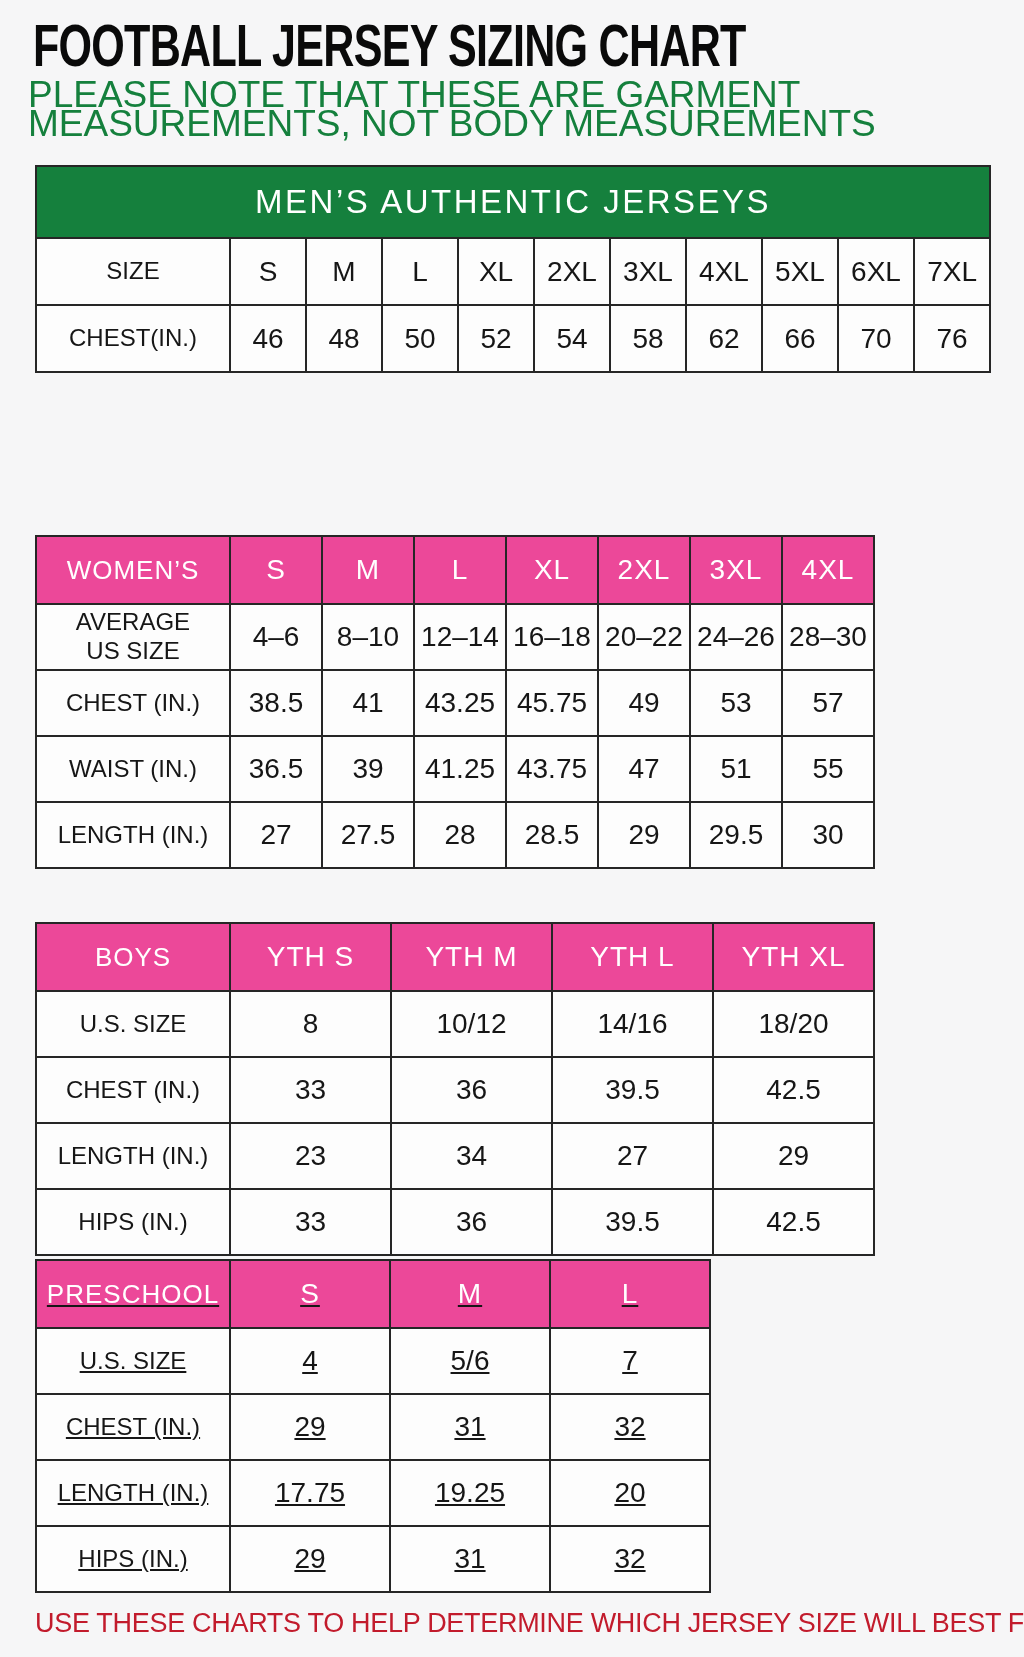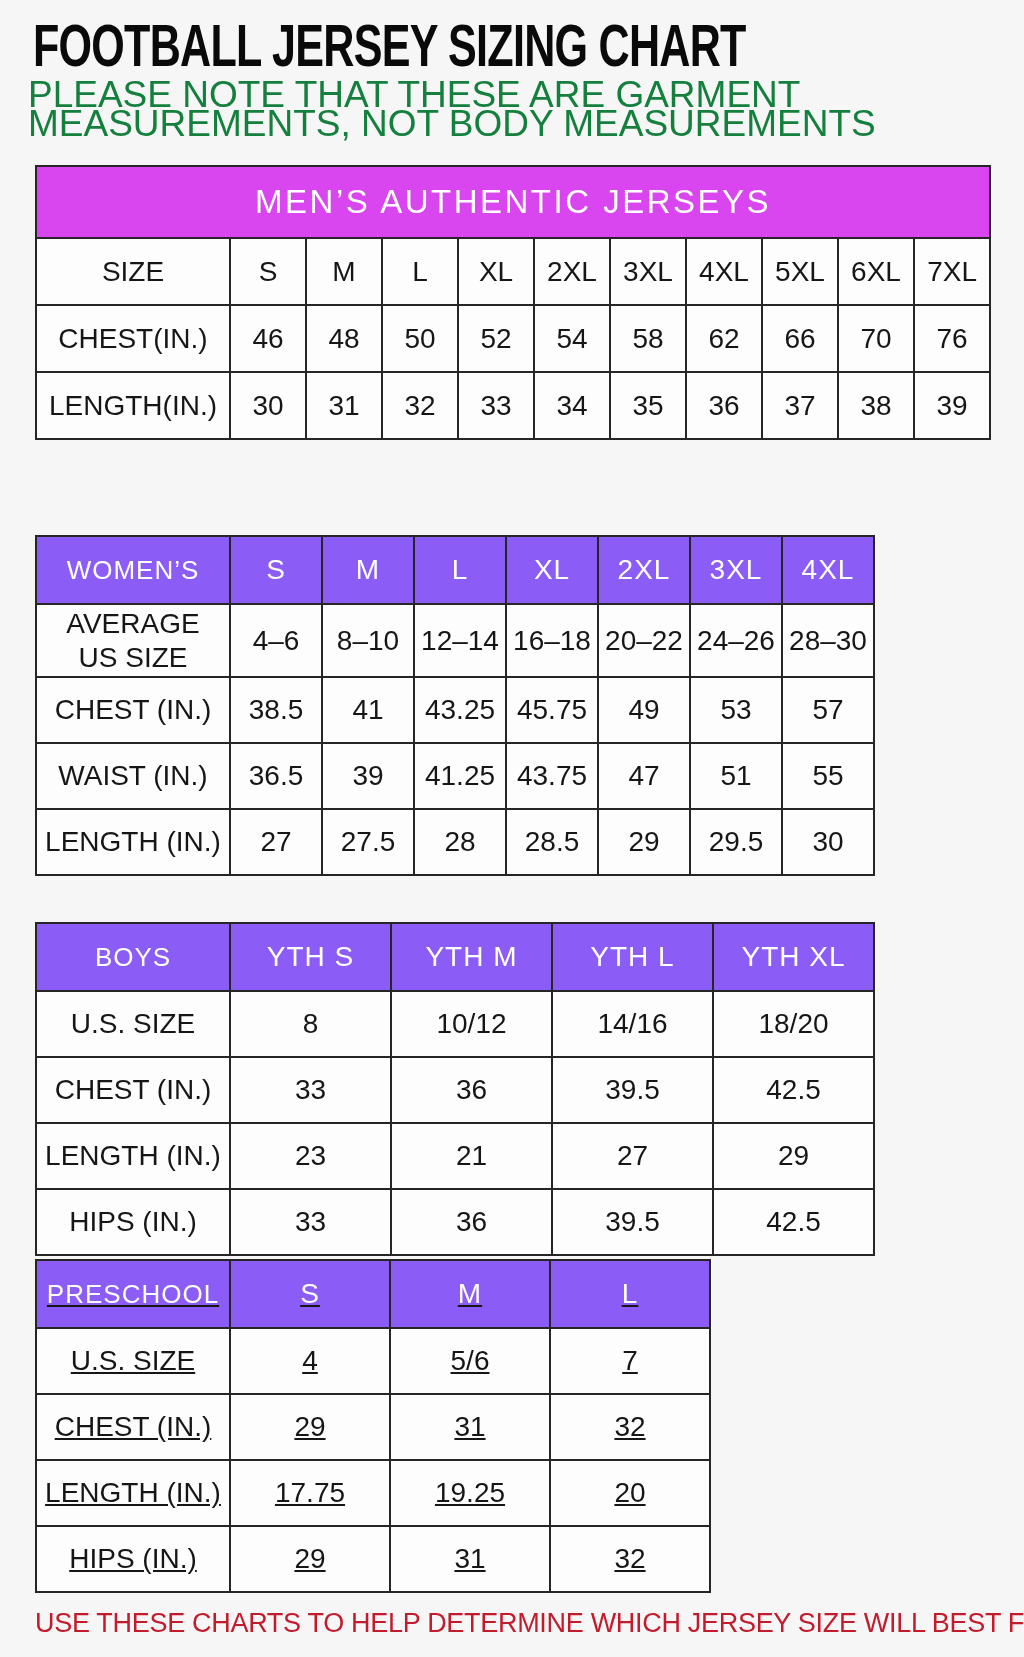--- a/index.html
+++ b/index.html
@@ -45,30 +45,30 @@
   .size-table th,.size-table td{
     border:2px solid #262626;
     text-align:center;vertical-align:middle;
     padding:2px 4px;overflow:hidden;
   }
   .size-table td{
     background:#fdfdfd;color:#161616;
     font-size:28px;font-weight:400;
   }
   .size-table td.label-cell{
-    font-size:28px;white-space:pre-line;line-height:1.2;
+    font-size:24px;white-space:pre-line;line-height:1.2;
   }
   tr.banner-row{height:72px;}
   tr.banner-row th{
-    background:#d946ef;color:#ffffff;
+    background:#15803d;color:#ffffff;
     font-size:33px;font-weight:400;letter-spacing:2.5px;
   }
   tr.header-row{height:68px;}
   tr.header-row th{
-    background:#8b5cf6;color:#ffffff;
+    background:#ec4899;color:#ffffff;
     font-size:28px;font-weight:400;letter-spacing:1px;
   }
   tr.header-row th:first-child{font-size:26px;}
   .t-mens tbody tr.data-row{height:67px;}
   .t-womens tbody tr.data-row,
   .t-boys tbody tr.data-row,
   .t-pre tbody tr.data-row{height:66px;}
 
   .c-label{width:194px;}
   .c-men{width:76px;}
@@ -122,33 +122,20 @@
           <td>48</td>
           <td>50</td>
           <td>52</td>
           <td>54</td>
           <td>58</td>
           <td>62</td>
           <td>66</td>
           <td>70</td>
           <td>76</td>
         </tr>
-        <tr class="data-row">
-          <td class="label-cell">LENGTH(IN.)</td>
-          <td>30</td>
-          <td>31</td>
-          <td>32</td>
-          <td>33</td>
-          <td>34</td>
-          <td>35</td>
-          <td>36</td>
-          <td>37</td>
-          <td>38</td>
-          <td>39</td>
-        </tr>
       </tbody>
   </table>
 
   <table class="size-table t-womens">
     <colgroup>
       <col class="c-label">
         <col class="c-wom">
         <col class="c-wom">
         <col class="c-wom">
         <col class="c-wom">
@@ -237,21 +224,21 @@
         <tr class="data-row">
           <td class="label-cell">CHEST (IN.)</td>
           <td>33</td>
           <td>36</td>
           <td>39.5</td>
           <td>42.5</td>
         </tr>
         <tr class="data-row">
           <td class="label-cell">LENGTH (IN.)</td>
           <td>23</td>
-          <td>21</td>
+          <td>34</td>
           <td>27</td>
           <td>29</td>
         </tr>
         <tr class="data-row">
           <td class="label-cell">HIPS (IN.)</td>
           <td>33</td>
           <td>36</td>
           <td>39.5</td>
           <td>42.5</td>
         </tr>

